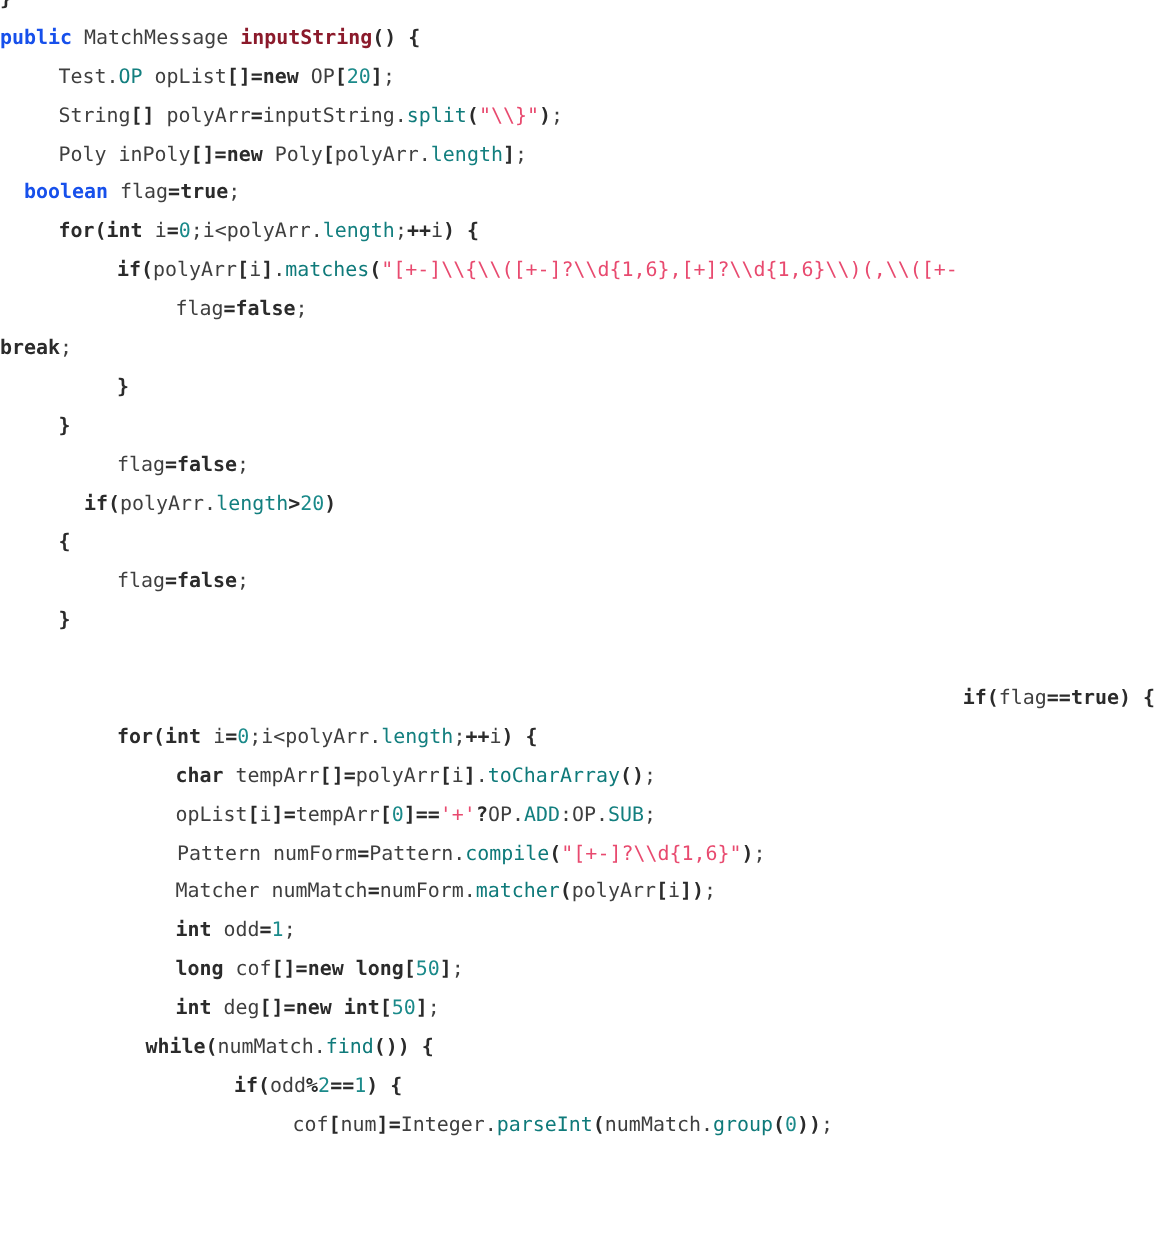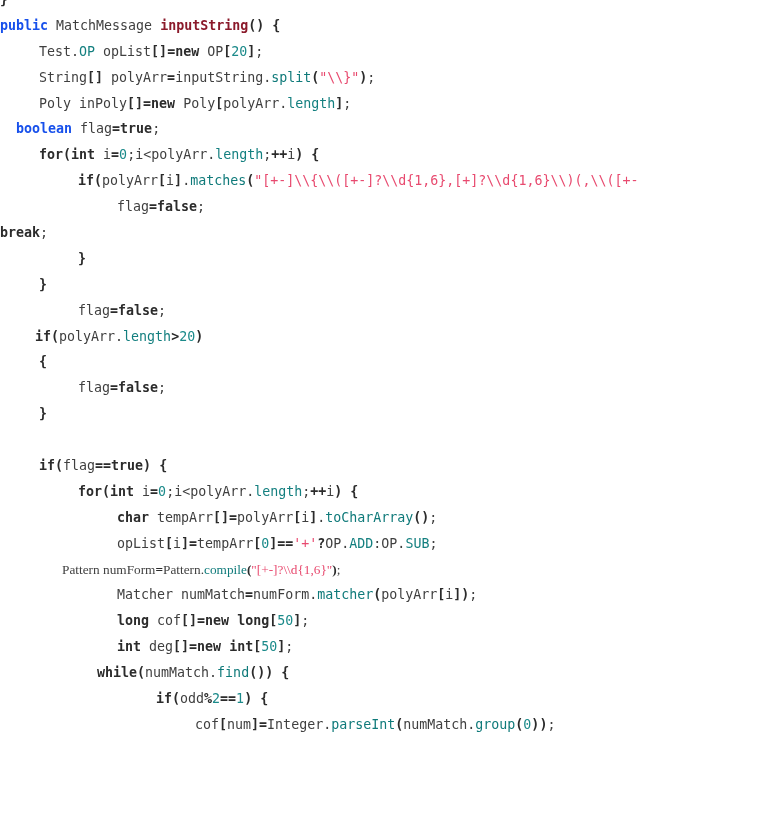--- a/index.html
+++ b/index.html
@@ -51,29 +51,30 @@
     <div class="code-line" style="padding-left: 39px;"><span class="t-plain">String</span><span class="t-punct">[]</span><span class="t-plain"> polyArr</span><span class="t-punct">=</span><span class="t-plain">inputString</span><span class="t-plain">.</span><span class="t-method">split</span><span class="t-punct">(</span><span class="t-str">"\\}"</span><span class="t-punct">)</span><span class="t-plain">;</span></div>
     <div class="code-line" style="padding-left: 39px;"><span class="t-plain">Poly inPoly</span><span class="t-punct">[]</span><span class="t-punct">=</span><span class="t-kwdark">new</span><span class="t-plain"> Poly</span><span class="t-punct">[</span><span class="t-plain">polyArr</span><span class="t-plain">.</span><span class="t-field">length</span><span class="t-punct">]</span><span class="t-plain">;</span></div>
     <div class="code-line" style="padding-left: 16px;"><span class="t-kw">boolean</span><span class="t-plain"> flag</span><span class="t-punct">=</span><span class="t-kwdark">true</span><span class="t-plain">;</span></div>
     <div class="code-line" style="padding-left: 39px;"><span class="t-kwdark">for</span><span class="t-punct">(</span><span class="t-kwdark">int</span><span class="t-plain"> i</span><span class="t-punct">=</span><span class="t-num">0</span><span class="t-plain">;i&lt;polyArr</span><span class="t-plain">.</span><span class="t-field">length</span><span class="t-plain">;</span><span class="t-punct">++</span><span class="t-plain">i</span><span class="t-punct">)</span><span class="t-plain"> </span><span class="t-punct">{</span></div>
     <div class="code-line" style="padding-left: 78px;"><span class="t-kwdark">if</span><span class="t-punct">(</span><span class="t-plain">polyArr</span><span class="t-punct">[</span><span class="t-plain">i</span><span class="t-punct">]</span><span class="t-plain">.</span><span class="t-method">matches</span><span class="t-punct">(</span><span class="t-str">"[+-]\\{\\([+-]?\\d{1,6},[+]?\\d{1,6}\\)(,\\([+-</span></div>
     <div class="code-line" style="padding-left: 117px;"><span class="t-plain">flag</span><span class="t-punct">=</span><span class="t-kwdark">false</span><span class="t-plain">;</span></div>
     <div class="code-line" style=""><span class="t-kwdark">break</span><span class="t-plain">;</span></div>
     <div class="code-line" style="padding-left: 78px;"><span class="t-punct">}</span></div>
     <div class="code-line" style="padding-left: 39px;"><span class="t-punct">}</span></div>
     <div class="code-line" style="padding-left: 78px;"><span class="t-plain">flag</span><span class="t-punct">=</span><span class="t-kwdark">false</span><span class="t-plain">;</span></div>
-    <div class="code-line" style="padding-left: 35px;"><span class="t-kwdark">if</span><span class="t-punct">(</span><span class="t-plain">polyArr</span><span class="t-plain">.</span><span class="t-field">length</span><span class="t-punct">&gt;</span><span class="t-num">20</span><span class="t-punct">)</span></div>
+    <div class="code-line" style="padding-left: 56px;"><span class="t-kwdark">if</span><span class="t-punct">(</span><span class="t-plain">polyArr</span><span class="t-plain">.</span><span class="t-field">length</span><span class="t-punct">&gt;</span><span class="t-num">20</span><span class="t-punct">)</span></div>
     <div class="code-line" style="padding-left: 39px;"><span class="t-punct">{</span></div>
     <div class="code-line" style="padding-left: 78px;"><span class="t-plain">flag</span><span class="t-punct">=</span><span class="t-kwdark">false</span><span class="t-plain">;</span></div>
     <div class="code-line" style="padding-left: 39px;"><span class="t-punct">}</span></div>
     <div class="code-line" style="padding-left: 0px;">&nbsp;</div>
-    <div class="code-line" style="padding-left: 39px;"><span class="t-kwdark">if</span><span class="t-punct">(</span><span class="t-plain">flag</span><span class="t-punct">==</span><span class="t-kwdark">true</span><span class="t-punct">)</span><span class="t-plain"> </span><span class="t-punct">{</span></div>
+    <div class="code-line" style="padding-left: 39px; text-align: right;"><span class="t-kwdark">if</span><span class="t-punct">(</span><span class="t-plain">flag</span><span class="t-punct">==</span><span class="t-kwdark">true</span><span class="t-punct">)</span><span class="t-plain"> </span><span class="t-punct">{</span></div>
     <div class="code-line" style="padding-left: 78px;"><span class="t-kwdark">for</span><span class="t-punct">(</span><span class="t-kwdark">int</span><span class="t-plain"> i</span><span class="t-punct">=</span><span class="t-num">0</span><span class="t-plain">;i&lt;polyArr</span><span class="t-plain">.</span><span class="t-field">length</span><span class="t-plain">;</span><span class="t-punct">++</span><span class="t-plain">i</span><span class="t-punct">)</span><span class="t-plain"> </span><span class="t-punct">{</span></div>
     <div class="code-line" style="padding-left: 117px;"><span class="t-kwdark">char</span><span class="t-plain"> tempArr</span><span class="t-punct">[]</span><span class="t-punct">=</span><span class="t-plain">polyArr</span><span class="t-punct">[</span><span class="t-plain">i</span><span class="t-punct">]</span><span class="t-plain">.</span><span class="t-method">toCharArray</span><span class="t-punct">(</span><span class="t-punct">)</span><span class="t-plain">;</span></div>
     <div class="code-line" style="padding-left: 117px;"><span class="t-plain">opList</span><span class="t-punct">[</span><span class="t-plain">i</span><span class="t-punct">]</span><span class="t-punct">=</span><span class="t-plain">tempArr</span><span class="t-punct">[</span><span class="t-num">0</span><span class="t-punct">]</span><span class="t-punct">==</span><span class="t-str">'+'</span><span class="t-punct">?</span><span class="t-plain">OP</span><span class="t-plain">.</span><span class="t-field">ADD</span><span class="t-plain">:OP</span><span class="t-plain">.</span><span class="t-field">SUB</span><span class="t-plain">;</span></div>
-    <div class="code-line" style="padding-left: 62px; font-family: Liberation Serif, serif;"><span class="t-plain">Pattern numForm</span><span class="t-punct">=</span><span class="t-plain">Pattern</span><span class="t-plain">.</span><span class="t-method">compile</span><span class="t-punct">(</span><span class="t-str">"[+-]?\\d{1,6}"</span><span class="t-punct">)</span><span class="t-plain">;</span></div>
+    <div class="code-line" style="padding-left: 118px;"><span class="t-plain">Pattern numForm</span><span class="t-punct">=</span><span class="t-plain">Pattern</span><span class="t-plain">.</span><span class="t-method">compile</span><span class="t-punct">(</span><span class="t-str">"[+-]?\\d{1,6}"</span><span class="t-punct">)</span><span class="t-plain">;</span></div>
     <div class="code-line" style="padding-left: 117px;"><span class="t-plain">Matcher numMatch</span><span class="t-punct">=</span><span class="t-plain">numForm</span><span class="t-plain">.</span><span class="t-method">matcher</span><span class="t-punct">(</span><span class="t-plain">polyArr</span><span class="t-punct">[</span><span class="t-plain">i</span><span class="t-punct">]</span><span class="t-punct">)</span><span class="t-plain">;</span></div>
+    <div class="code-line" style="padding-left: 117px;"><span class="t-kwdark">int</span><span class="t-plain"> odd</span><span class="t-punct">=</span><span class="t-num">1</span><span class="t-plain">;</span></div>
     <div class="code-line" style="padding-left: 117px;"><span class="t-kwdark">long</span><span class="t-plain"> cof</span><span class="t-punct">[]</span><span class="t-punct">=</span><span class="t-kwdark">new</span><span class="t-plain"> </span><span class="t-kwdark">long</span><span class="t-punct">[</span><span class="t-num">50</span><span class="t-punct">]</span><span class="t-plain">;</span></div>
     <div class="code-line" style="padding-left: 117px;"><span class="t-kwdark">int</span><span class="t-plain"> deg</span><span class="t-punct">[]</span><span class="t-punct">=</span><span class="t-kwdark">new</span><span class="t-plain"> </span><span class="t-kwdark">int</span><span class="t-punct">[</span><span class="t-num">50</span><span class="t-punct">]</span><span class="t-plain">;</span></div>
     <div class="code-line" style="padding-left: 97px;"><span class="t-kwdark">while</span><span class="t-punct">(</span><span class="t-plain">numMatch</span><span class="t-plain">.</span><span class="t-method">find</span><span class="t-punct">(</span><span class="t-punct">)</span><span class="t-punct">)</span><span class="t-plain"> </span><span class="t-punct">{</span></div>
     <div class="code-line" style="padding-left: 156px;"><span class="t-kwdark">if</span><span class="t-punct">(</span><span class="t-plain">odd</span><span class="t-punct">%</span><span class="t-num">2</span><span class="t-punct">==</span><span class="t-num">1</span><span class="t-punct">)</span><span class="t-plain"> </span><span class="t-punct">{</span></div>
     <div class="code-line" style="padding-left: 195px;"><span class="t-plain">cof</span><span class="t-punct">[</span><span class="t-plain">num</span><span class="t-punct">]</span><span class="t-punct">=</span><span class="t-plain">Integer</span><span class="t-plain">.</span><span class="t-method">parseInt</span><span class="t-punct">(</span><span class="t-plain">numMatch</span><span class="t-plain">.</span><span class="t-method">group</span><span class="t-punct">(</span><span class="t-num">0</span><span class="t-punct">)</span><span class="t-punct">)</span><span class="t-plain">;</span></div>
   </div>
 
 </body></html>

